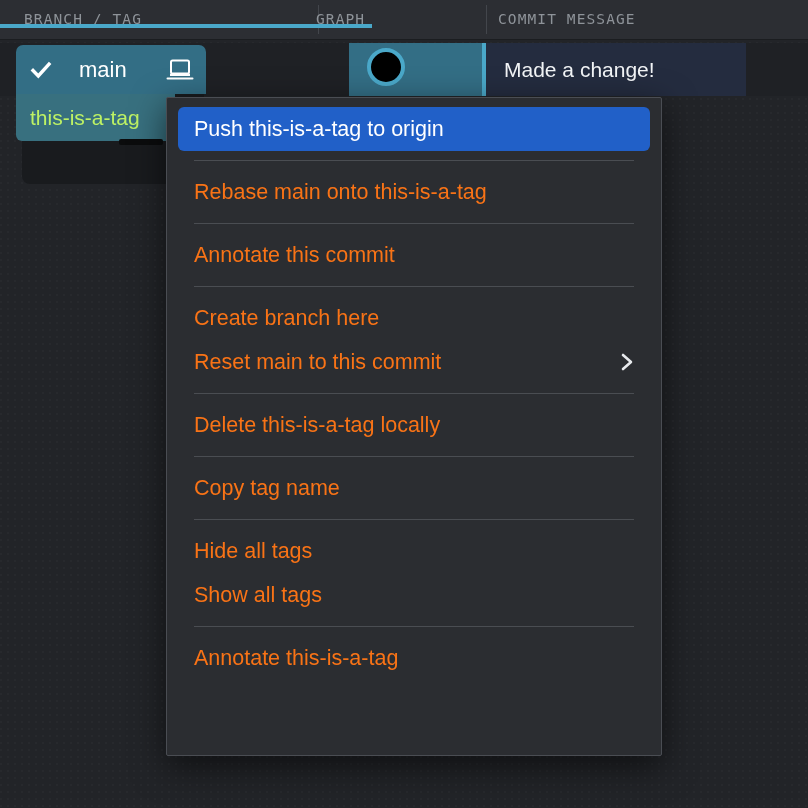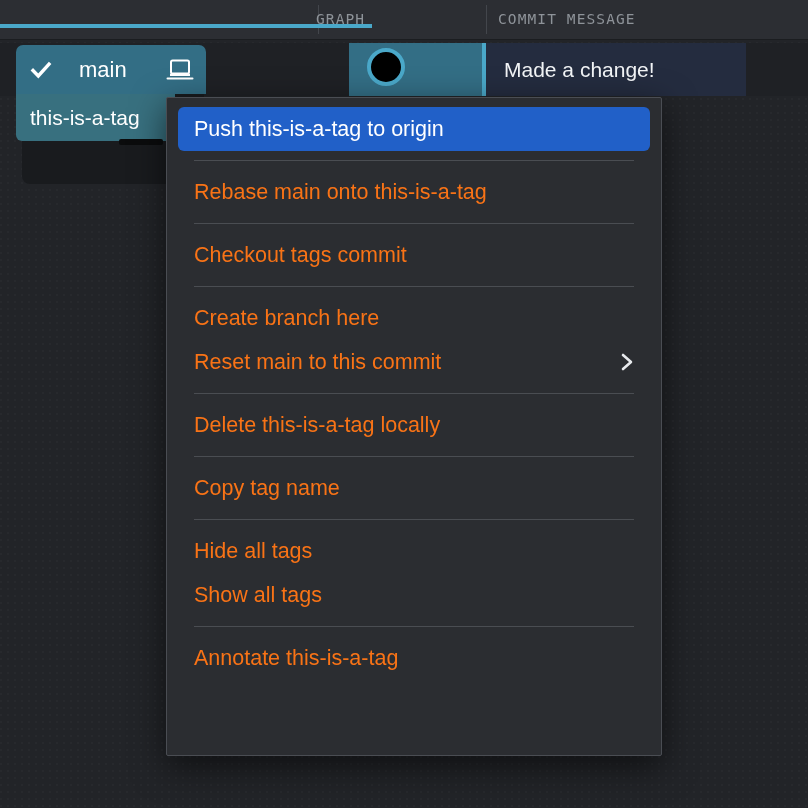--- a/index.html
+++ b/index.html
@@ -212,21 +212,21 @@
     width: 159px;
     height: 47px;
     background: #38707f;
     border-radius: 0 0 6px 6px;
     display: flex;
     align-items: center;
     padding: 0 0 0 14px;
     box-sizing: border-box;
   }
   .ref-tag-name {
-    color: #ffffff;
+    color: #bef264;
     font-size: 21px;
     white-space: nowrap;
   }
 
   
   .context-menu {
     position: absolute;
     top: 97px;
     left: 166px;
     width: 496px;
@@ -275,20 +275,21 @@
     background: #4a4d52;
     margin: 9px 27px;
   }
 </style>
 </head>
 <body>
 
 <div class="texture"></div>
 
 <div class="header">
+  <div class="header-cell c-branch">BRANCH / TAG</div>
   <div class="header-div d1"></div>
   <div class="header-cell c-graph">GRAPH</div>
   <div class="header-div d2"></div>
   <div class="header-cell c-msg">COMMIT MESSAGE</div>
 </div>
 
 <div class="commit-row">
   <div class="row-bg-dark"></div>
   <div class="graph-highlight"></div>
   <div class="accent-bar"></div>
@@ -330,21 +331,21 @@
 <div class="context-menu" id="context-menu">
     <div class="menu-item highlight">
       <span class="label">Push this-is-a-tag to origin</span>
     </div>
     <div class="menu-sep"></div>
     <div class="menu-item">
       <span class="label">Rebase main onto this-is-a-tag</span>
     </div>
     <div class="menu-sep"></div>
     <div class="menu-item">
-      <span class="label">Checkout tags commit</span>
+      <span class="label">Annotate this commit</span>
     </div>
     <div class="menu-sep"></div>
     <div class="menu-item">
       <span class="label">Create branch here</span>
     </div>
     <div class="menu-item">
       <span class="label">Reset main to this commit</span>
       <span class="submenu-arrow">
         <svg width="14" height="20" viewBox="0 0 14 20" aria-hidden="true">
           <path d="M3 3 L11 10 L3 17" fill="none" stroke="currentColor" stroke-width="2.6" stroke-linecap="round" stroke-linejoin="round"></path>

